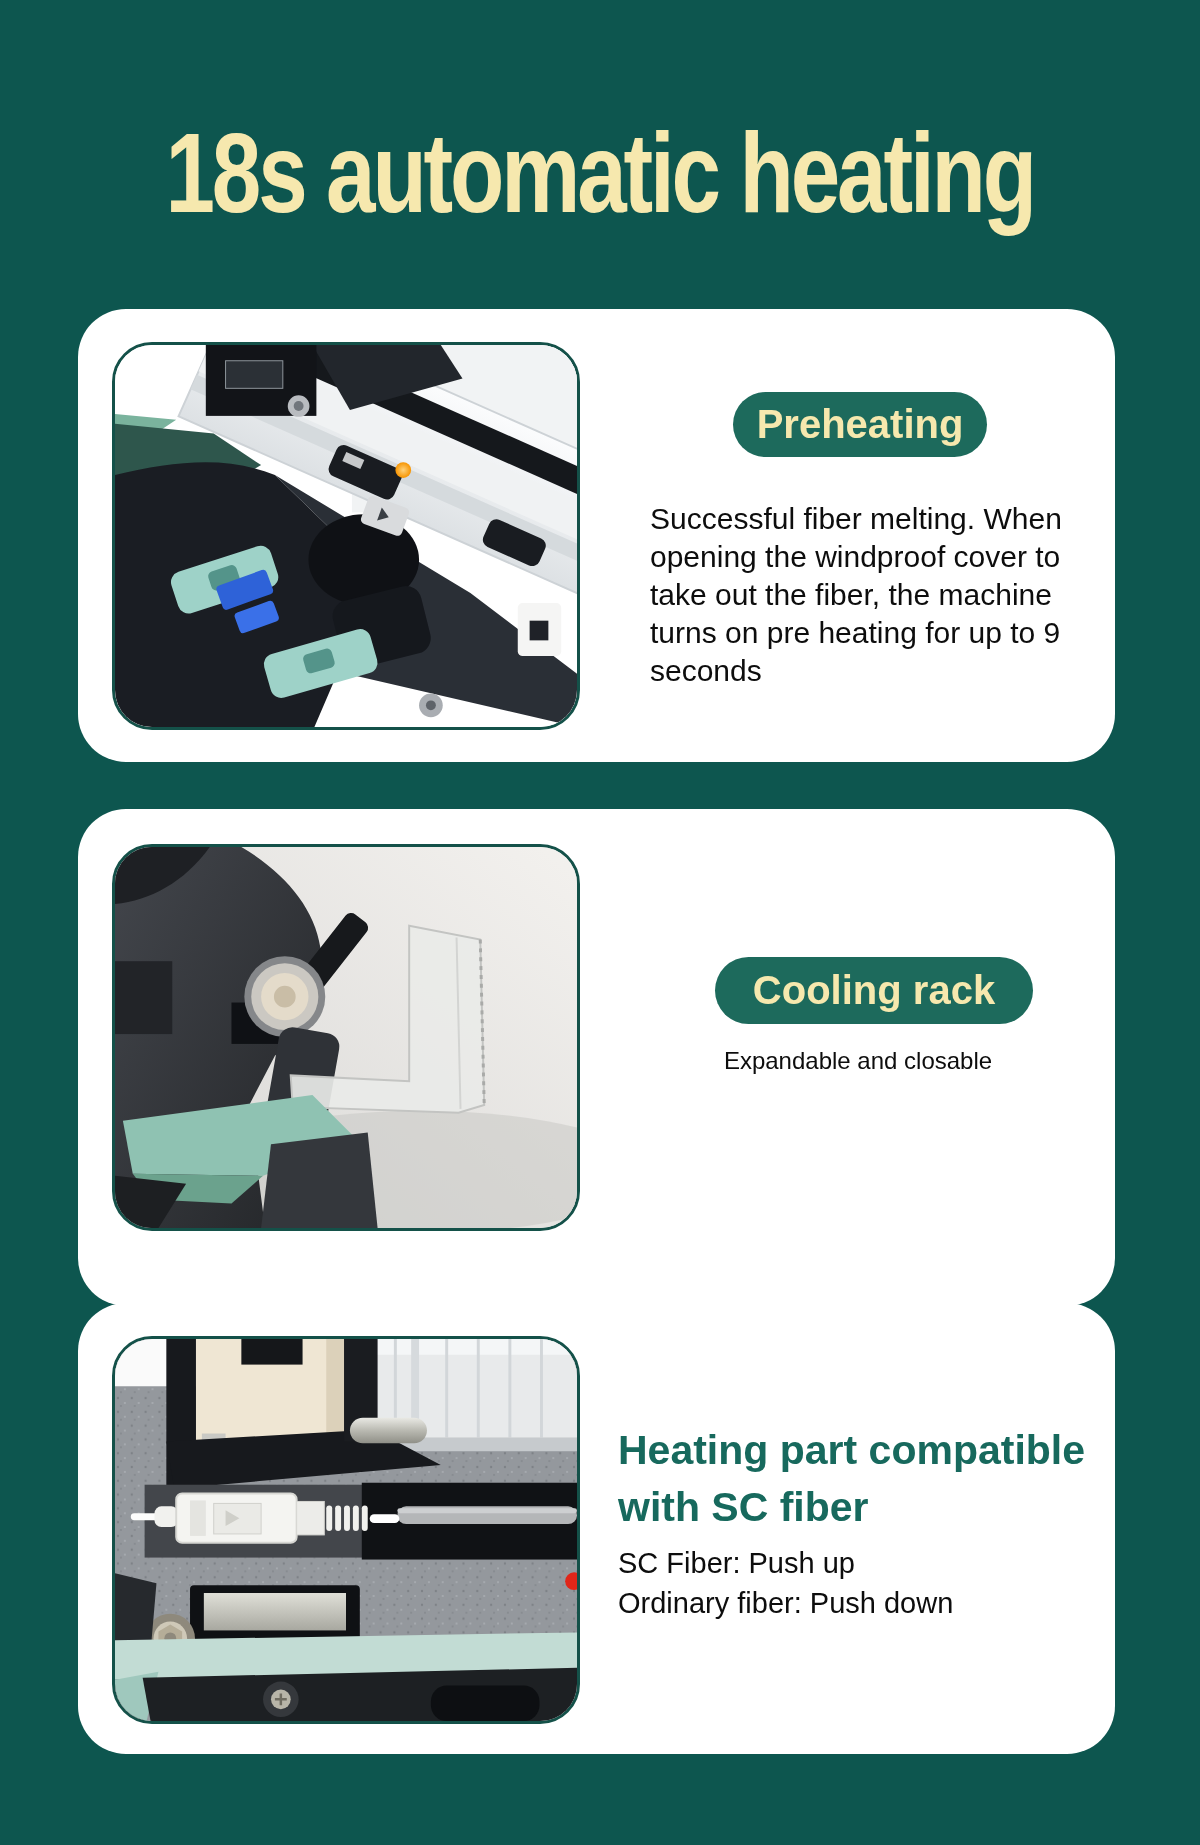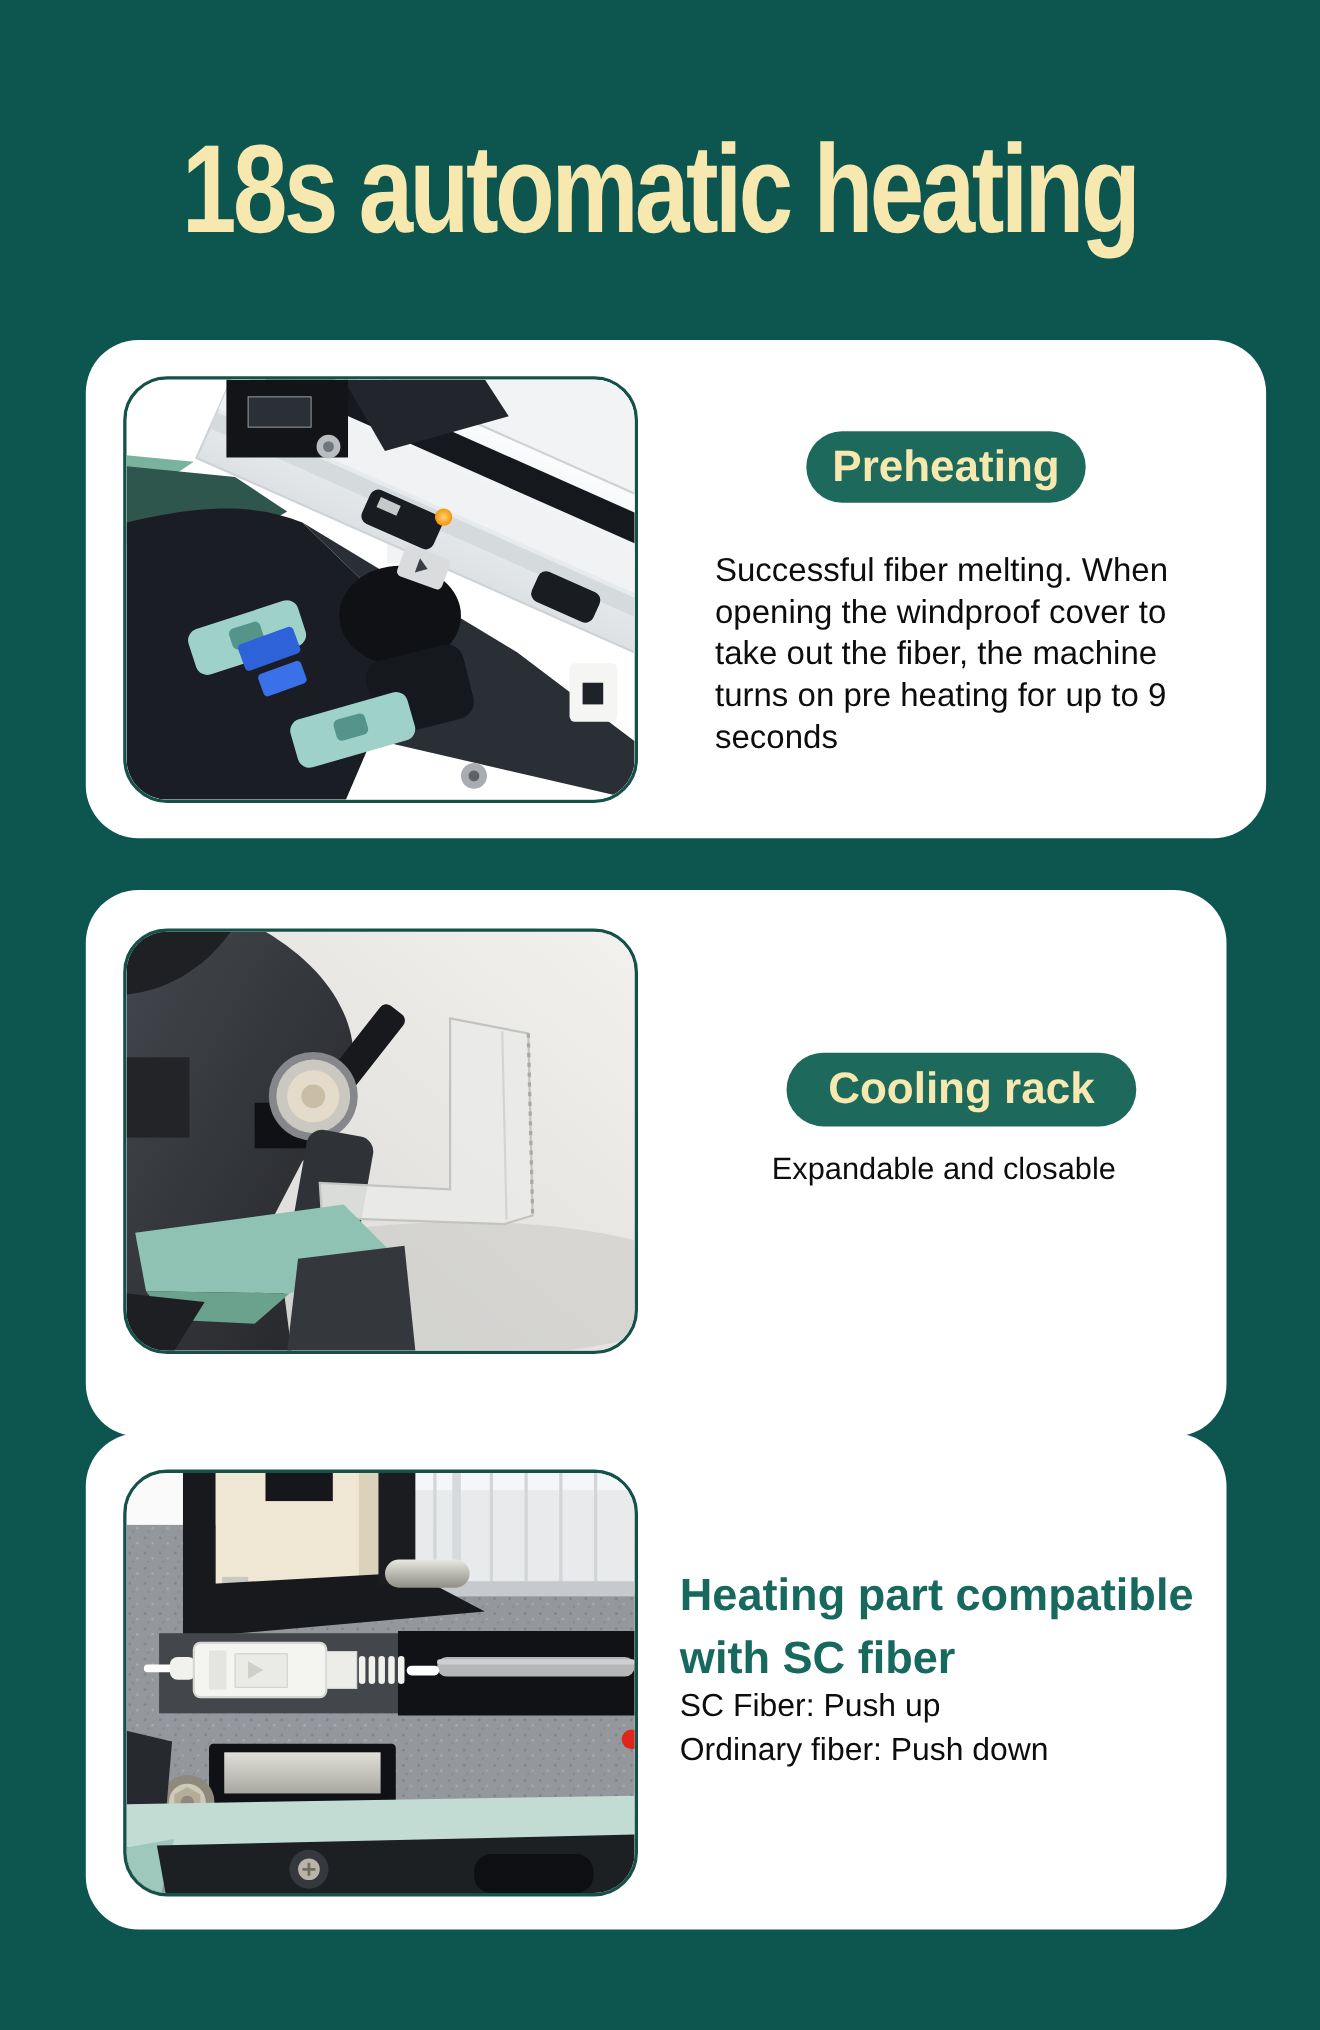--- a/index.html
+++ b/index.html
@@ -34,21 +34,21 @@
     transform: scaleX(0.78);
     transform-origin: center top;
   }
   .card {
     position: absolute;
     left: 78px;
     width: 1037px;
     background: #ffffff;
     border-radius: 48px;
   }
-  .card.c1 { top: 305px;  height: 453px; padding-left: 36px; }
+  .card.c1 { top: 305px;  height: 453px; }
   .card.c2 { top: 805px;  height: 497px; }
   .card.c3 { top: 1299px; height: 451px; }
   .photo-frame {
     position: absolute;
     left: 34px;
     top: 33px;
     width: 468px;
     height: 388px;
     border: 3px solid #145149;
     border-radius: 40px;
@@ -78,38 +78,38 @@
     line-height: 38px;
     color: #0d0d0d;
     white-space: pre-line;
   }
   .caption-center {
     position: absolute;
     left: 500px;
     top: 238px;
     width: 560px;
     text-align: center;
-    font-size: 28px;
+    font-size: 24px;
     color: #0d0d0d;
   }
   .heading-teal {
     position: absolute;
     left: 540px;
     top: 119px;
     width: 470px;
     font-size: 41px;
     line-height: 57px;
     font-weight: 700;
     color: #17695d;
     white-space: pre-line;
   }
   .sub-lines {
     position: absolute;
     left: 540px;
-    top: 228px;
+    top: 240px;
     width: 470px;
     font-size: 29px;
     line-height: 40px;
     color: #0d0d0d;
     white-space: pre-line;
   }
 </style>
 </head>
 <body>
 

